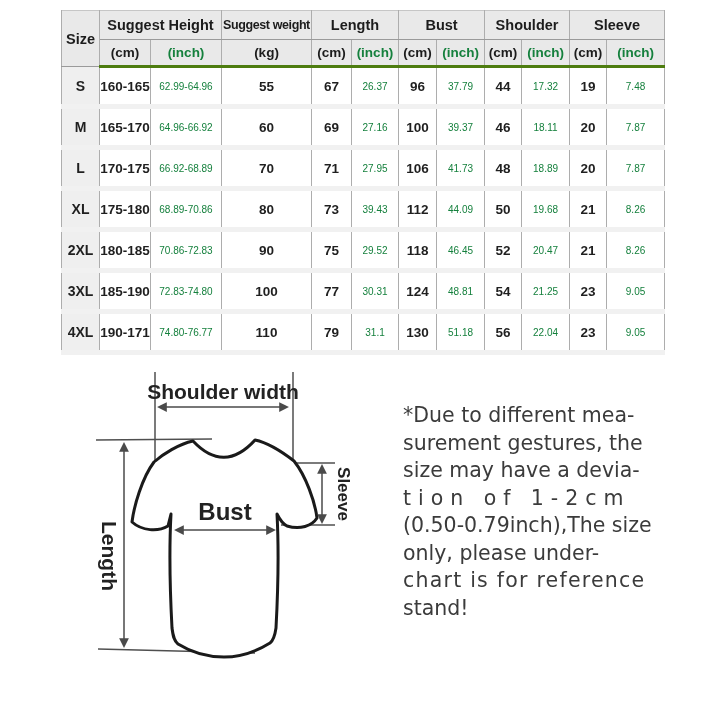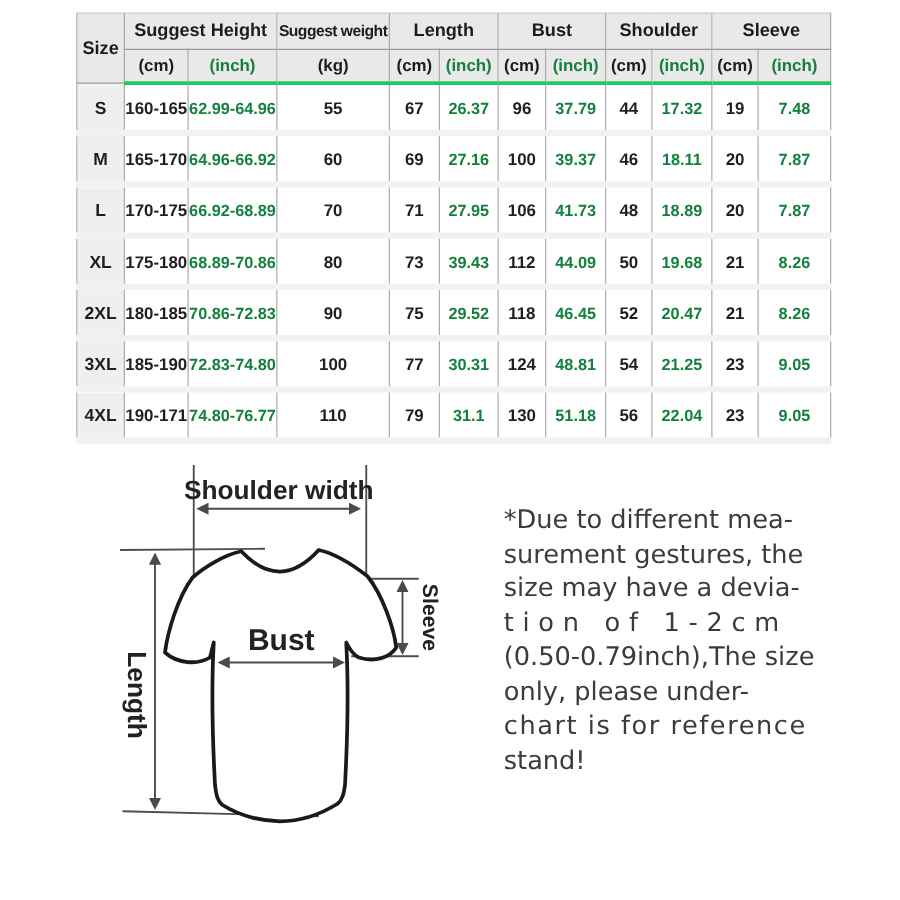--- a/index.html
+++ b/index.html
@@ -14,31 +14,31 @@
   .size-chart th, .size-chart td {
     text-align:center; vertical-align:middle; padding:0; overflow:hidden;
     border-left:1px solid #adadad; border-right:1px solid #adadad;
   }
   .size-chart { border:1px solid #c6c6c6; }
   .size-chart thead th {
     background:#e9e9e9; color:#1c1c1c; font-weight:700; font-size:14.5px;
     white-space:nowrap;
   }
   .size-chart thead tr.group-row th { height:28px; border-bottom:1px solid #9a9a9a; }
-  .size-chart thead tr.unit-row th { height:25px; font-size:13.5px; border-bottom:3px solid #22c55e; }
+  .size-chart thead tr.unit-row th { height:25px; font-size:13.5px; border-bottom:3px solid #4d7c0f; }
   .size-chart thead th.tight { font-size:12.5px; letter-spacing:-0.4px; }
   .size-chart tbody td {
     background:#ffffff; height:36px; border-bottom:5px solid #f1f1f1;
     font-size:13.5px; font-weight:700; color:#1f1f1f;
   }
   .size-chart tbody td:first-child {
     background:#efefef; font-size:14px;
   }
   .size-chart .inch { color:#15803d; }
-  .size-chart tbody td.inch { font-weight:700; font-size:13px; }
+  .size-chart tbody td.inch { font-weight:400; font-size:10px; }
 
   
   .diagram { position:absolute; left:82px; top:366px; }
   .diagram svg text {
     font-family:"Liberation Sans", sans-serif; fill:#222; font-weight:700;
   }
 
   
   .note {
     position:absolute; left:403px; top:402px; width:282px;

